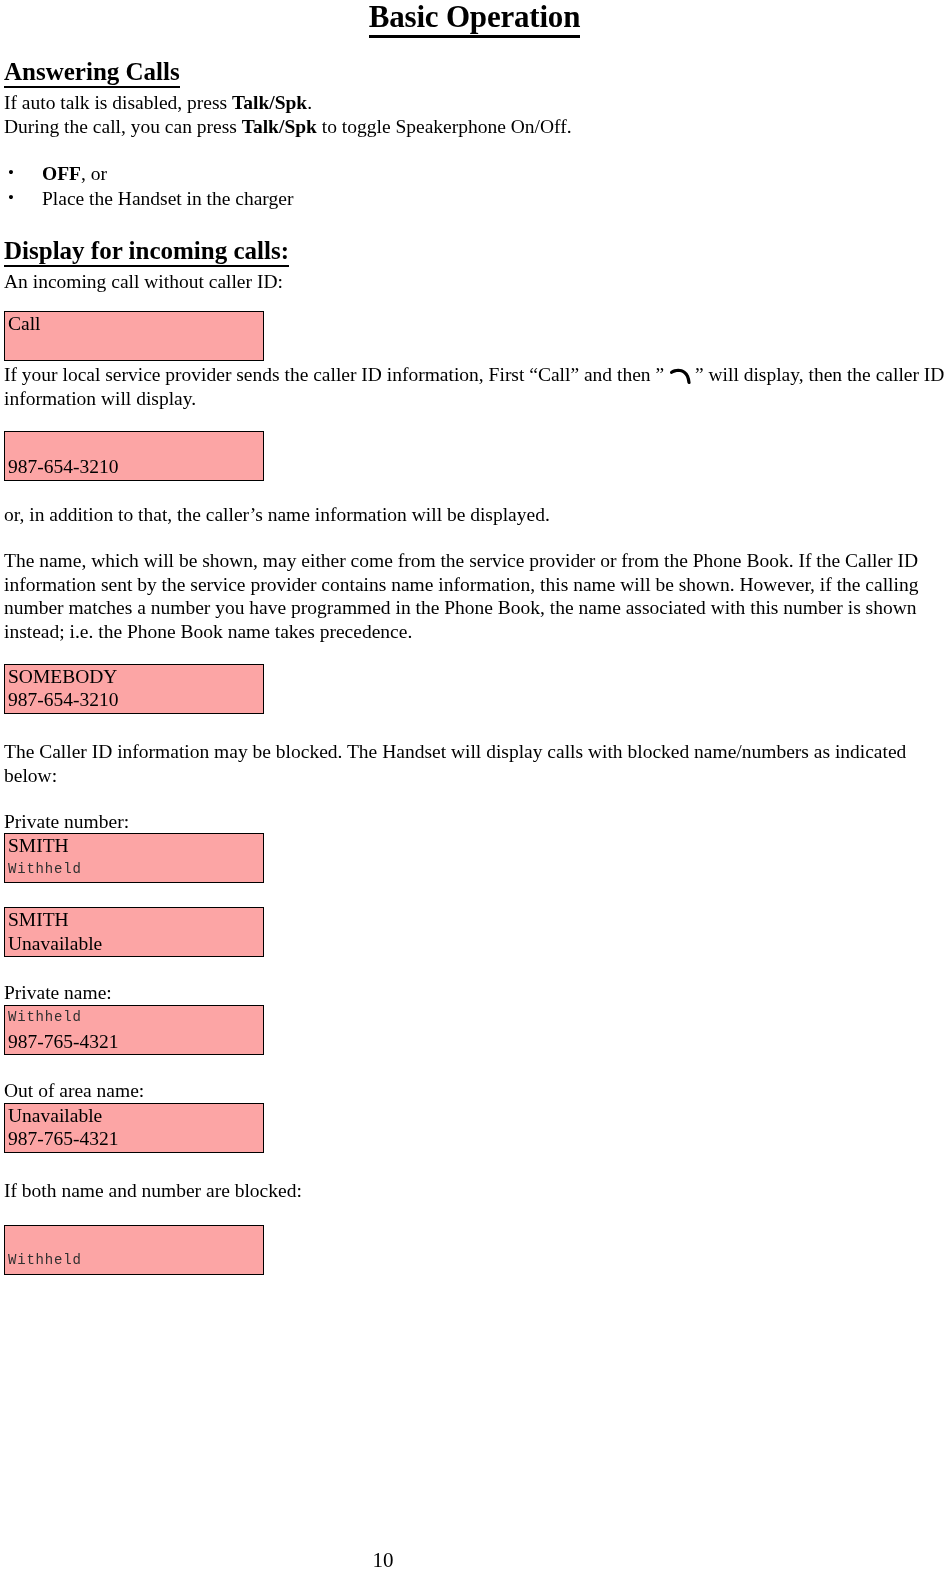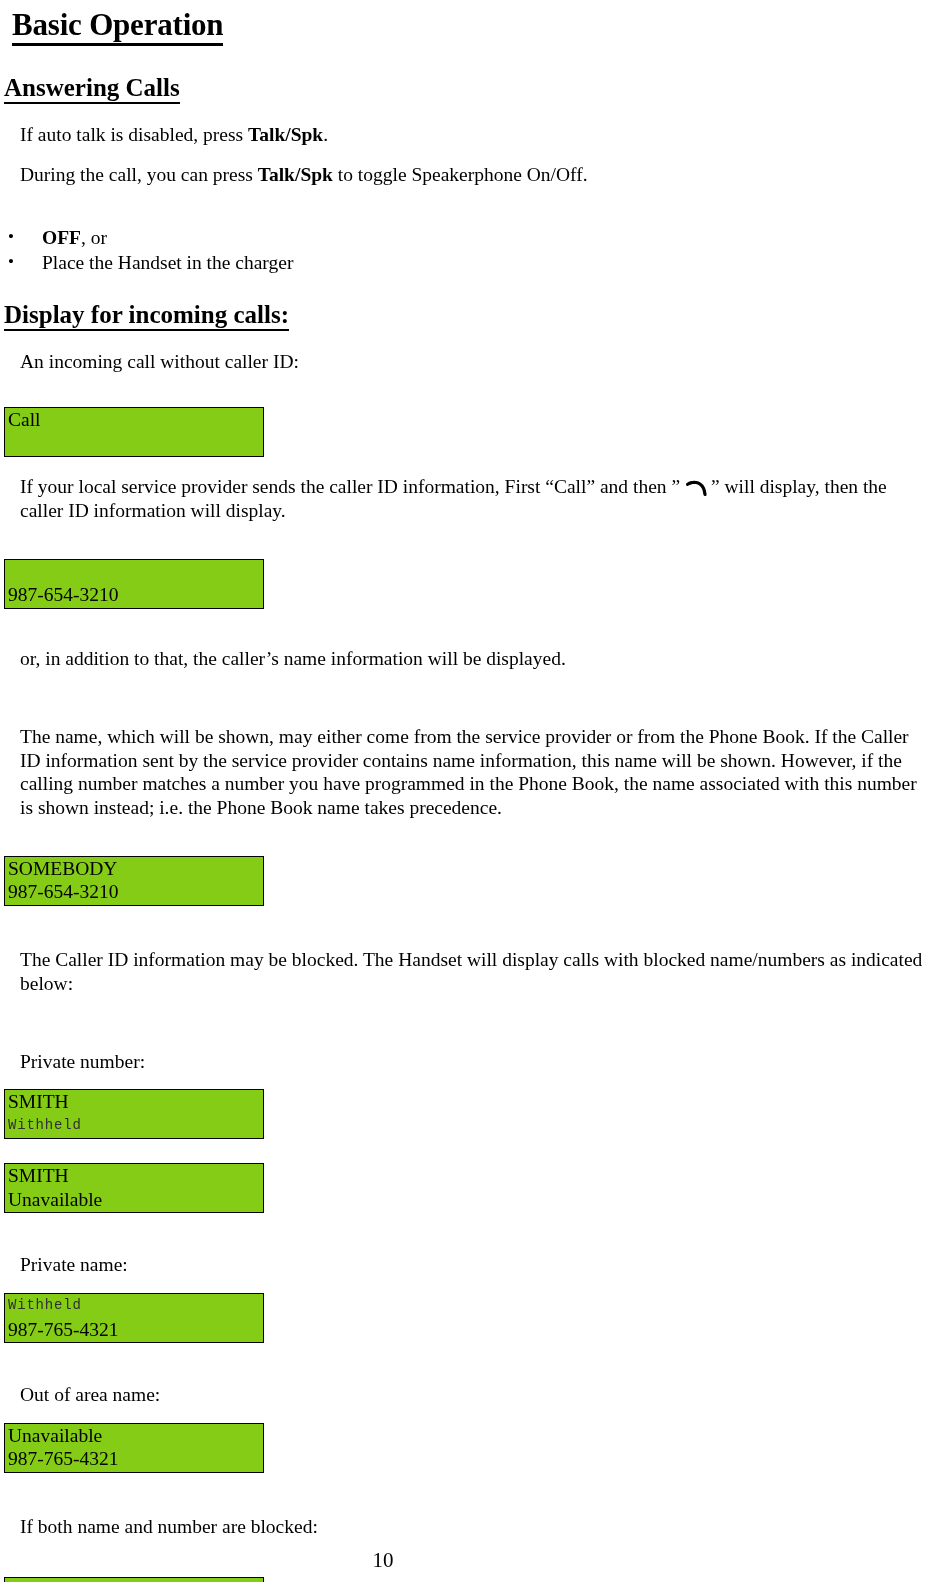--- a/index.html
+++ b/index.html
@@ -25,24 +25,25 @@
     position: absolute;
     left: 4px;
     top: 0px;
     width: 941px;
   }
 
   
   h1.doc-title {
     font-size: 31px;
     font-weight: bold;
-    margin: 8px;
+    margin: 0;
     padding: 0;
     line-height: 34px;
     letter-spacing: -0.2px;
+    text-align: center;
   }
   h1.doc-title span.u {
     border-bottom: 3px solid #000;
     padding-bottom: 1px;
   }
   h2.sec-title {
     font-size: 25px;
     font-weight: bold;
     margin: 0;
     padding: 0;
@@ -51,21 +52,21 @@
   h2.sec-title span.u {
     border-bottom: 2px solid #000;
     padding-bottom: 1px;
     text-align: center;
   }
 
   
   p.body {
     font-size: 19.5px;
     line-height: 23.8px;
-    margin: 16px;
+    margin: 0;
     padding: 0;
     text-align: left;
   }
   .b { font-weight: bold; }
 
   ul.end-list {
     list-style: none;
     margin: 0;
     padding: 0;
   }
@@ -82,21 +83,21 @@
     top: -1px;
     font-size: 17px;
     line-height: 25px;
   }
 
   
   .lcd {
     box-sizing: border-box;
     border: 1.4px solid #000000;
     width: 260px;
-    background: #84cc16;
+    background: #fca5a5;
     padding: 0px 2px 1px 3px;
   }
   .lcd .line {
     font-size: 19.5px;
     line-height: 23.5px;
     white-space: pre;
     min-height: 23.5px;
   }
   .lcd .line.mono {
     font-family: "Liberation Mono", "DejaVu Sans Mono", monospace;

